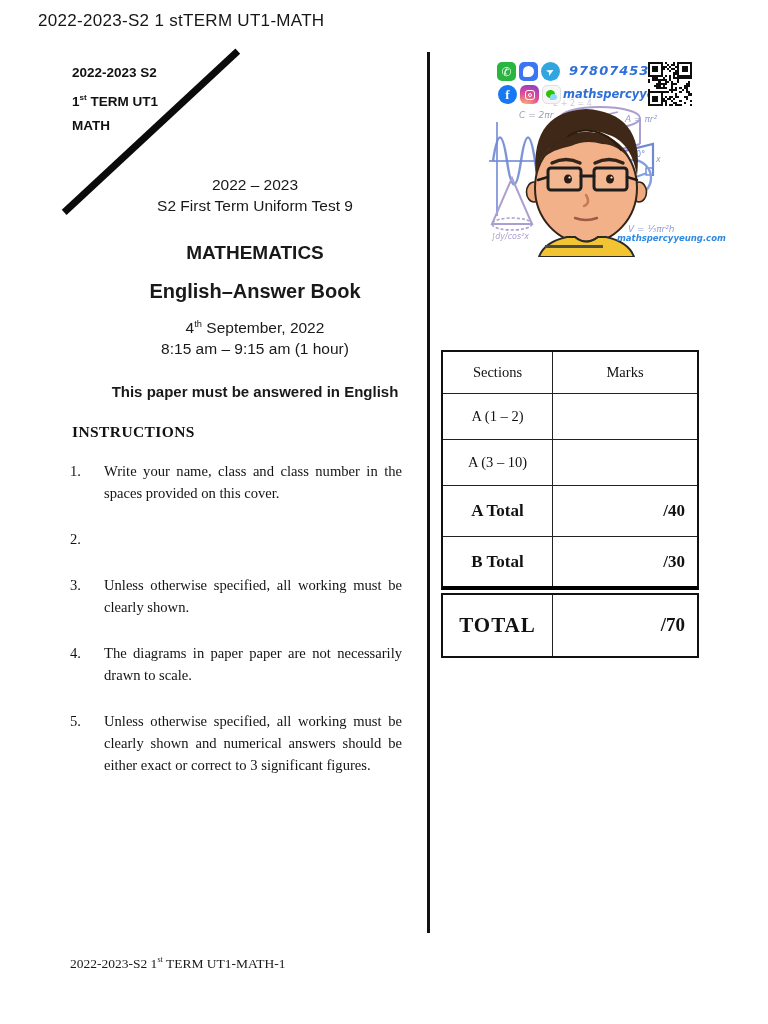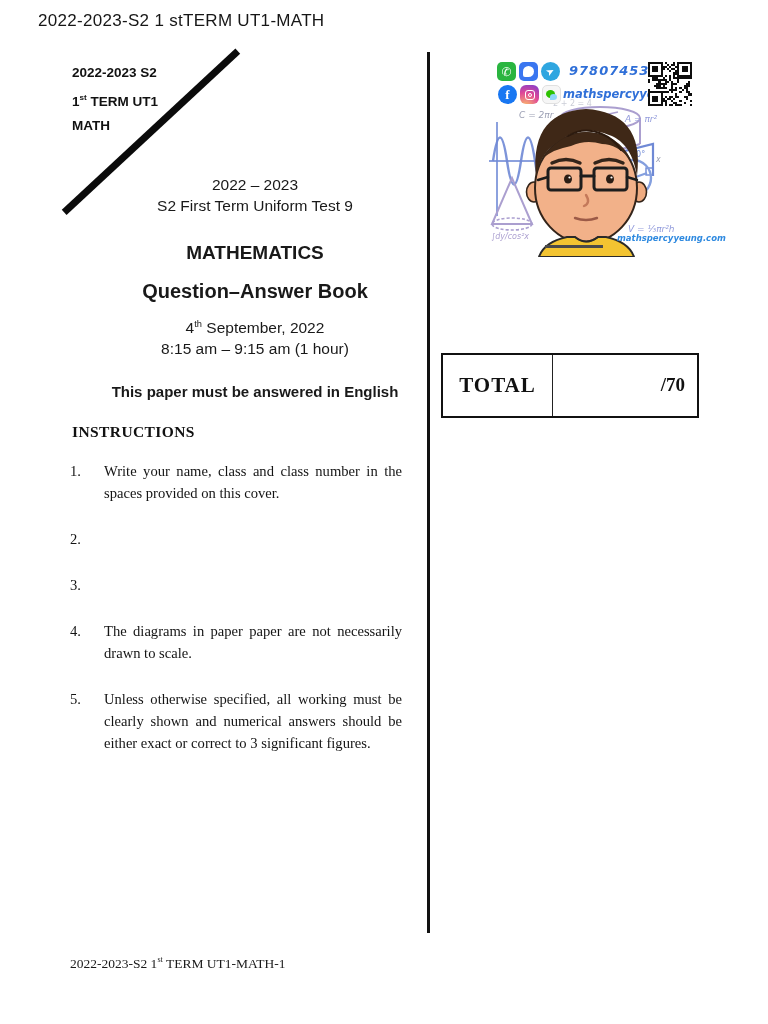--- a/index.html
+++ b/index.html
@@ -115,38 +115,39 @@
   <div class="abs corner">
     <div>2022-2023 S2</div>
     <div><span>1</span><sup>st</sup><span> TERM UT1</span></div>
     <div>MATH</div>
   </div>
 
   <div class="abs titleblock">
     <div class="tb-year">2022 – 2023</div>
     <div class="tb-test">S2 First Term Uniform Test 9</div>
     <div class="tb-subj">MATHEMATICS</div>
-    <div class="tb-book">Question–Answer Book</div>
+    <div class="tb-book">English–Answer Book</div>
     <div class="tb-date"><span>4</span><sup>th</sup><span> September, 2022</span></div>
     <div class="tb-time">8:15 am – 9:15 am (1 hour)</div>
     <div class="tb-lang">This paper must be answered in English</div>
   </div>
 
   <div class="abs instr-head">INSTRUCTIONS</div>
 
   <div class="abs instr-list">
     <div class="instr-item">
       <div class="instr-num">1.</div>
       <div class="instr-text">Write your name, class and class number in the spaces provided on this cover.</div>
     </div>
     <div class="instr-item">
       <div class="instr-num">2.</div>
     </div>
     <div class="instr-item">
       <div class="instr-num">3.</div>
+      <div class="instr-text">Unless otherwise specified, all working must be clearly shown.</div>
     </div>
     <div class="instr-item">
       <div class="instr-num">4.</div>
       <div class="instr-text">The diagrams in paper paper are not necessarily drawn to scale.</div>
     </div>
     <div class="instr-item">
       <div class="instr-num">5.</div>
       <div class="instr-text">Unless otherwise specified, all working must be clearly shown and numerical answers should be either exact or correct to 3 significant figures.</div>
     </div>
   </div>
@@ -689,20 +690,42 @@
         <div style="background: rgb(255, 255, 255);"></div>
         <div style="background: rgb(255, 255, 255);"></div>
         <div style="background: rgb(14, 14, 14);"></div>
       </div>
 
     <div class="underline-bar"></div>
     <div class="handwrite site">mathspercyyeung.com</div>
   </div>
 
   <div class="abs mtable">
+    <div class="mt-main">
+      <div class="mt-row mt-head">
+        <div class="mt-c1">Sections</div>
+        <div class="mt-c2">Marks</div>
+      </div>
+      <div class="mt-row mt-r1">
+        <div class="mt-c1">A (1 – 2)</div>
+        <div class="mt-c2"></div>
+      </div>
+      <div class="mt-row mt-r2">
+        <div class="mt-c1">A (3 – 10)</div>
+        <div class="mt-c2"></div>
+      </div>
+      <div class="mt-row mt-r3">
+        <div class="mt-c1">A Total</div>
+        <div class="mt-c2">/40</div>
+      </div>
+      <div class="mt-row mt-r4">
+        <div class="mt-c1">B Total</div>
+        <div class="mt-c2">/30</div>
+      </div>
+    </div>
     <div class="mt-total">
       <div class="mt-rt">
         <div class="mt-c1">TOTAL</div>
         <div class="mt-c2">/70</div>
       </div>
     </div>
   </div>
 
   <div class="abs footer">
     <span>2022-2023-S2 1</span><sup>st</sup><span> TERM UT1-MATH-1</span>

